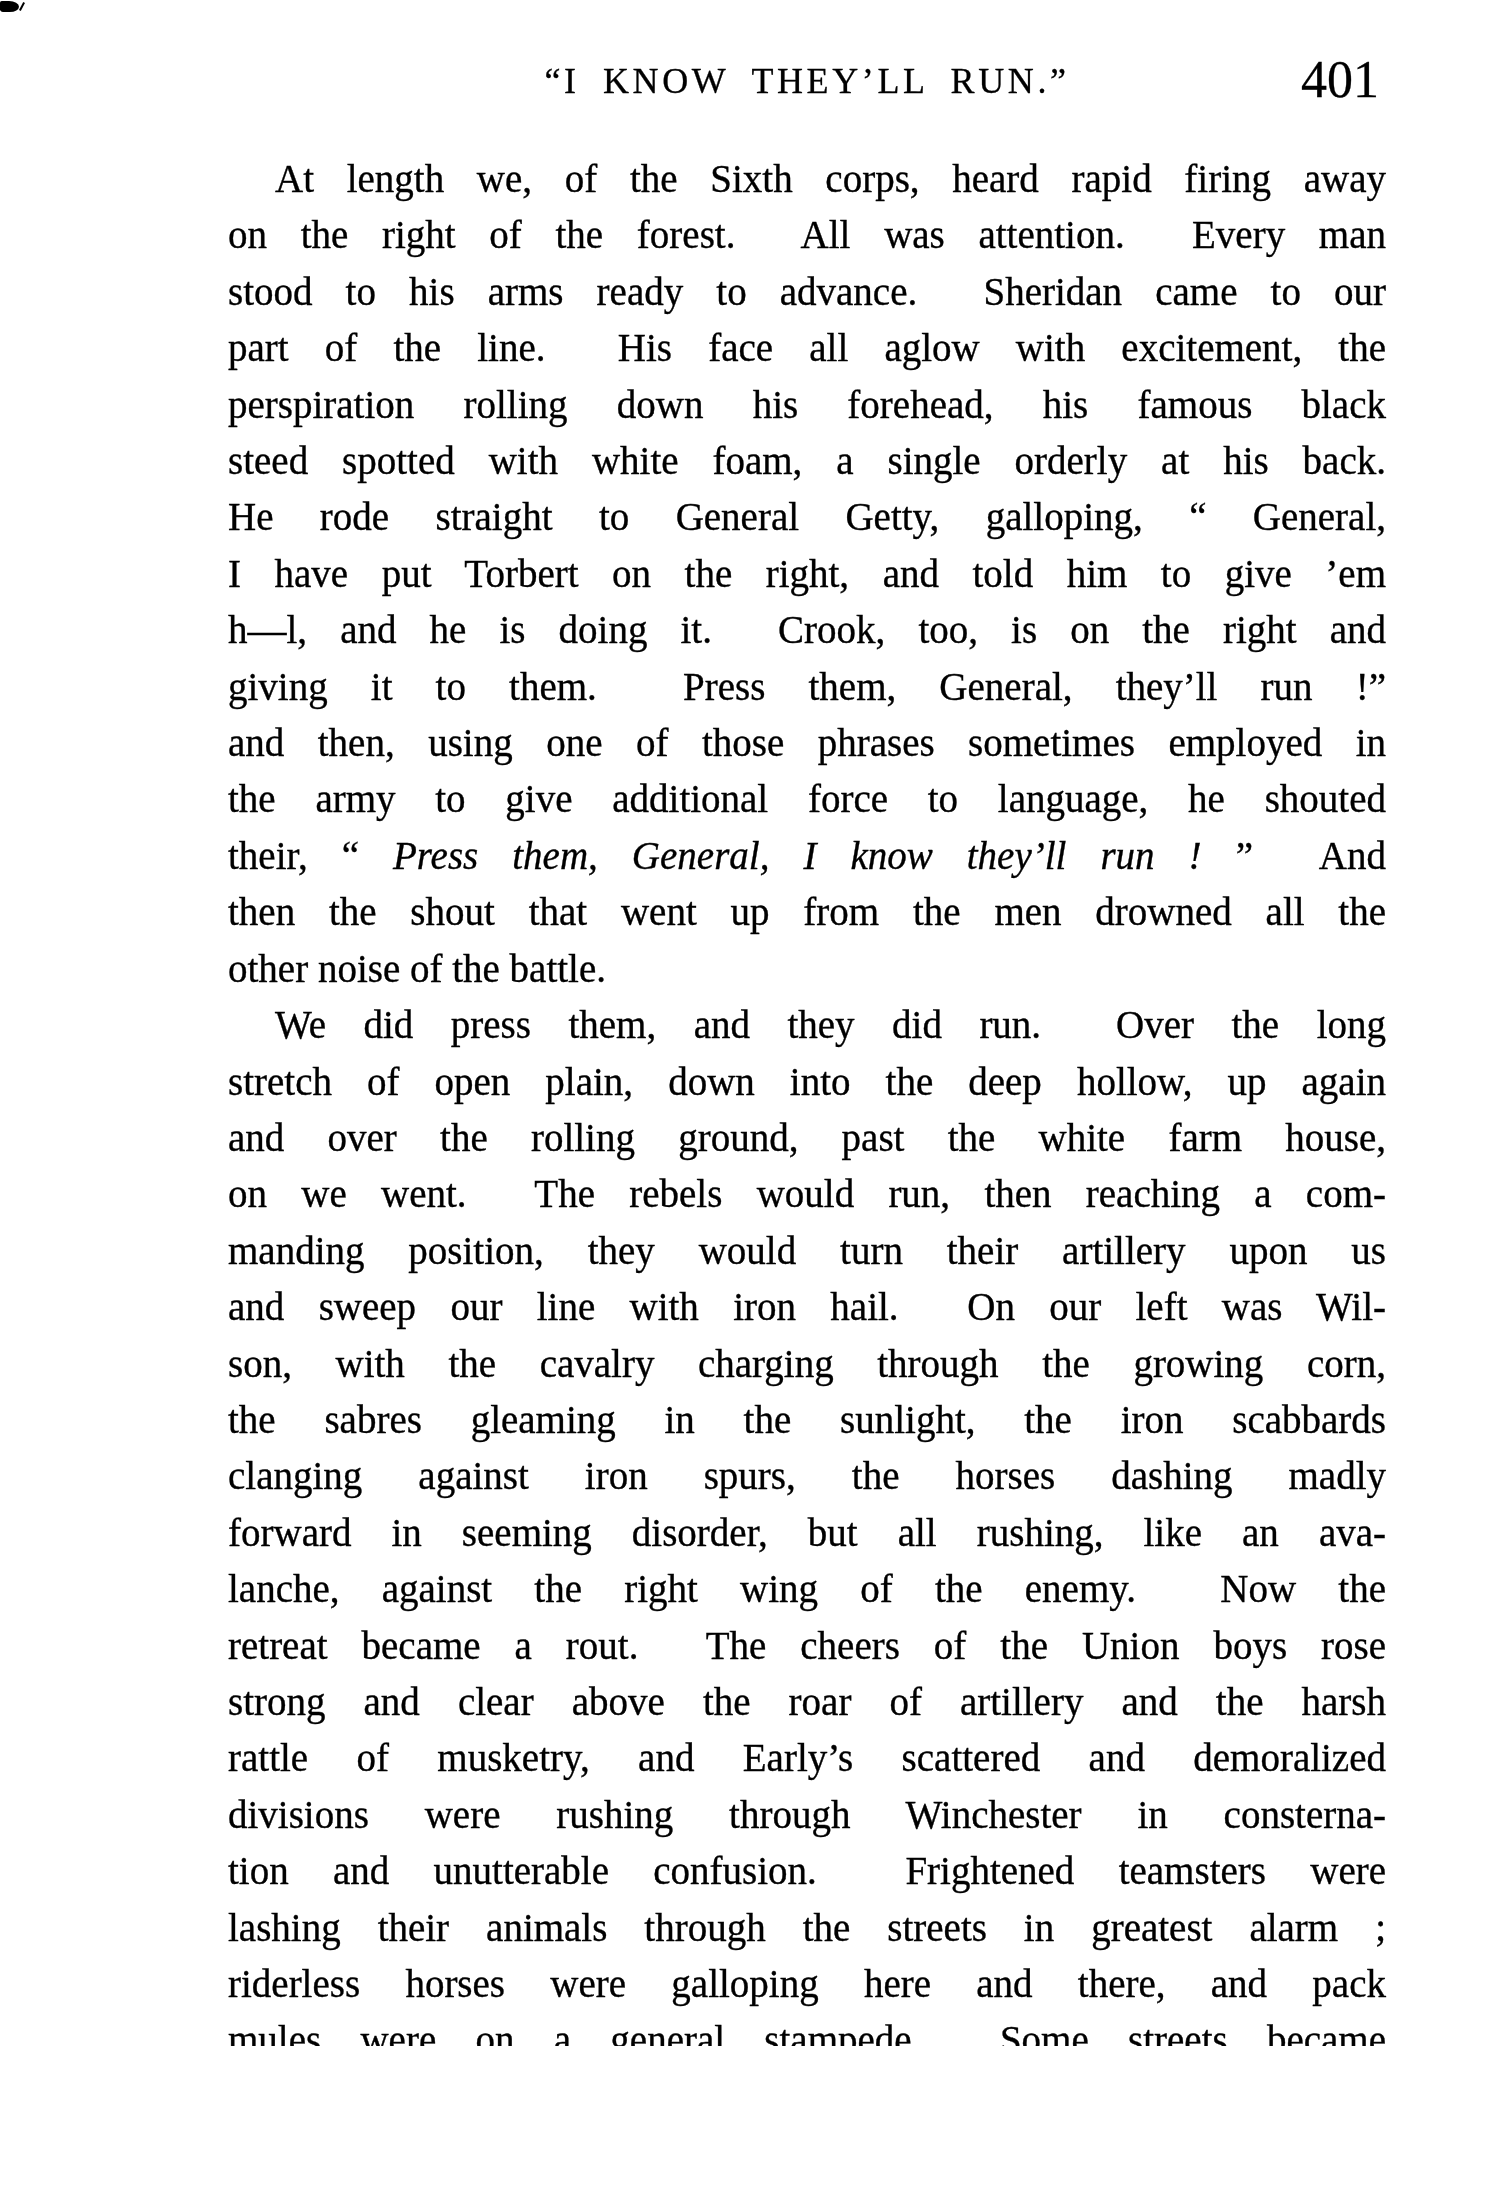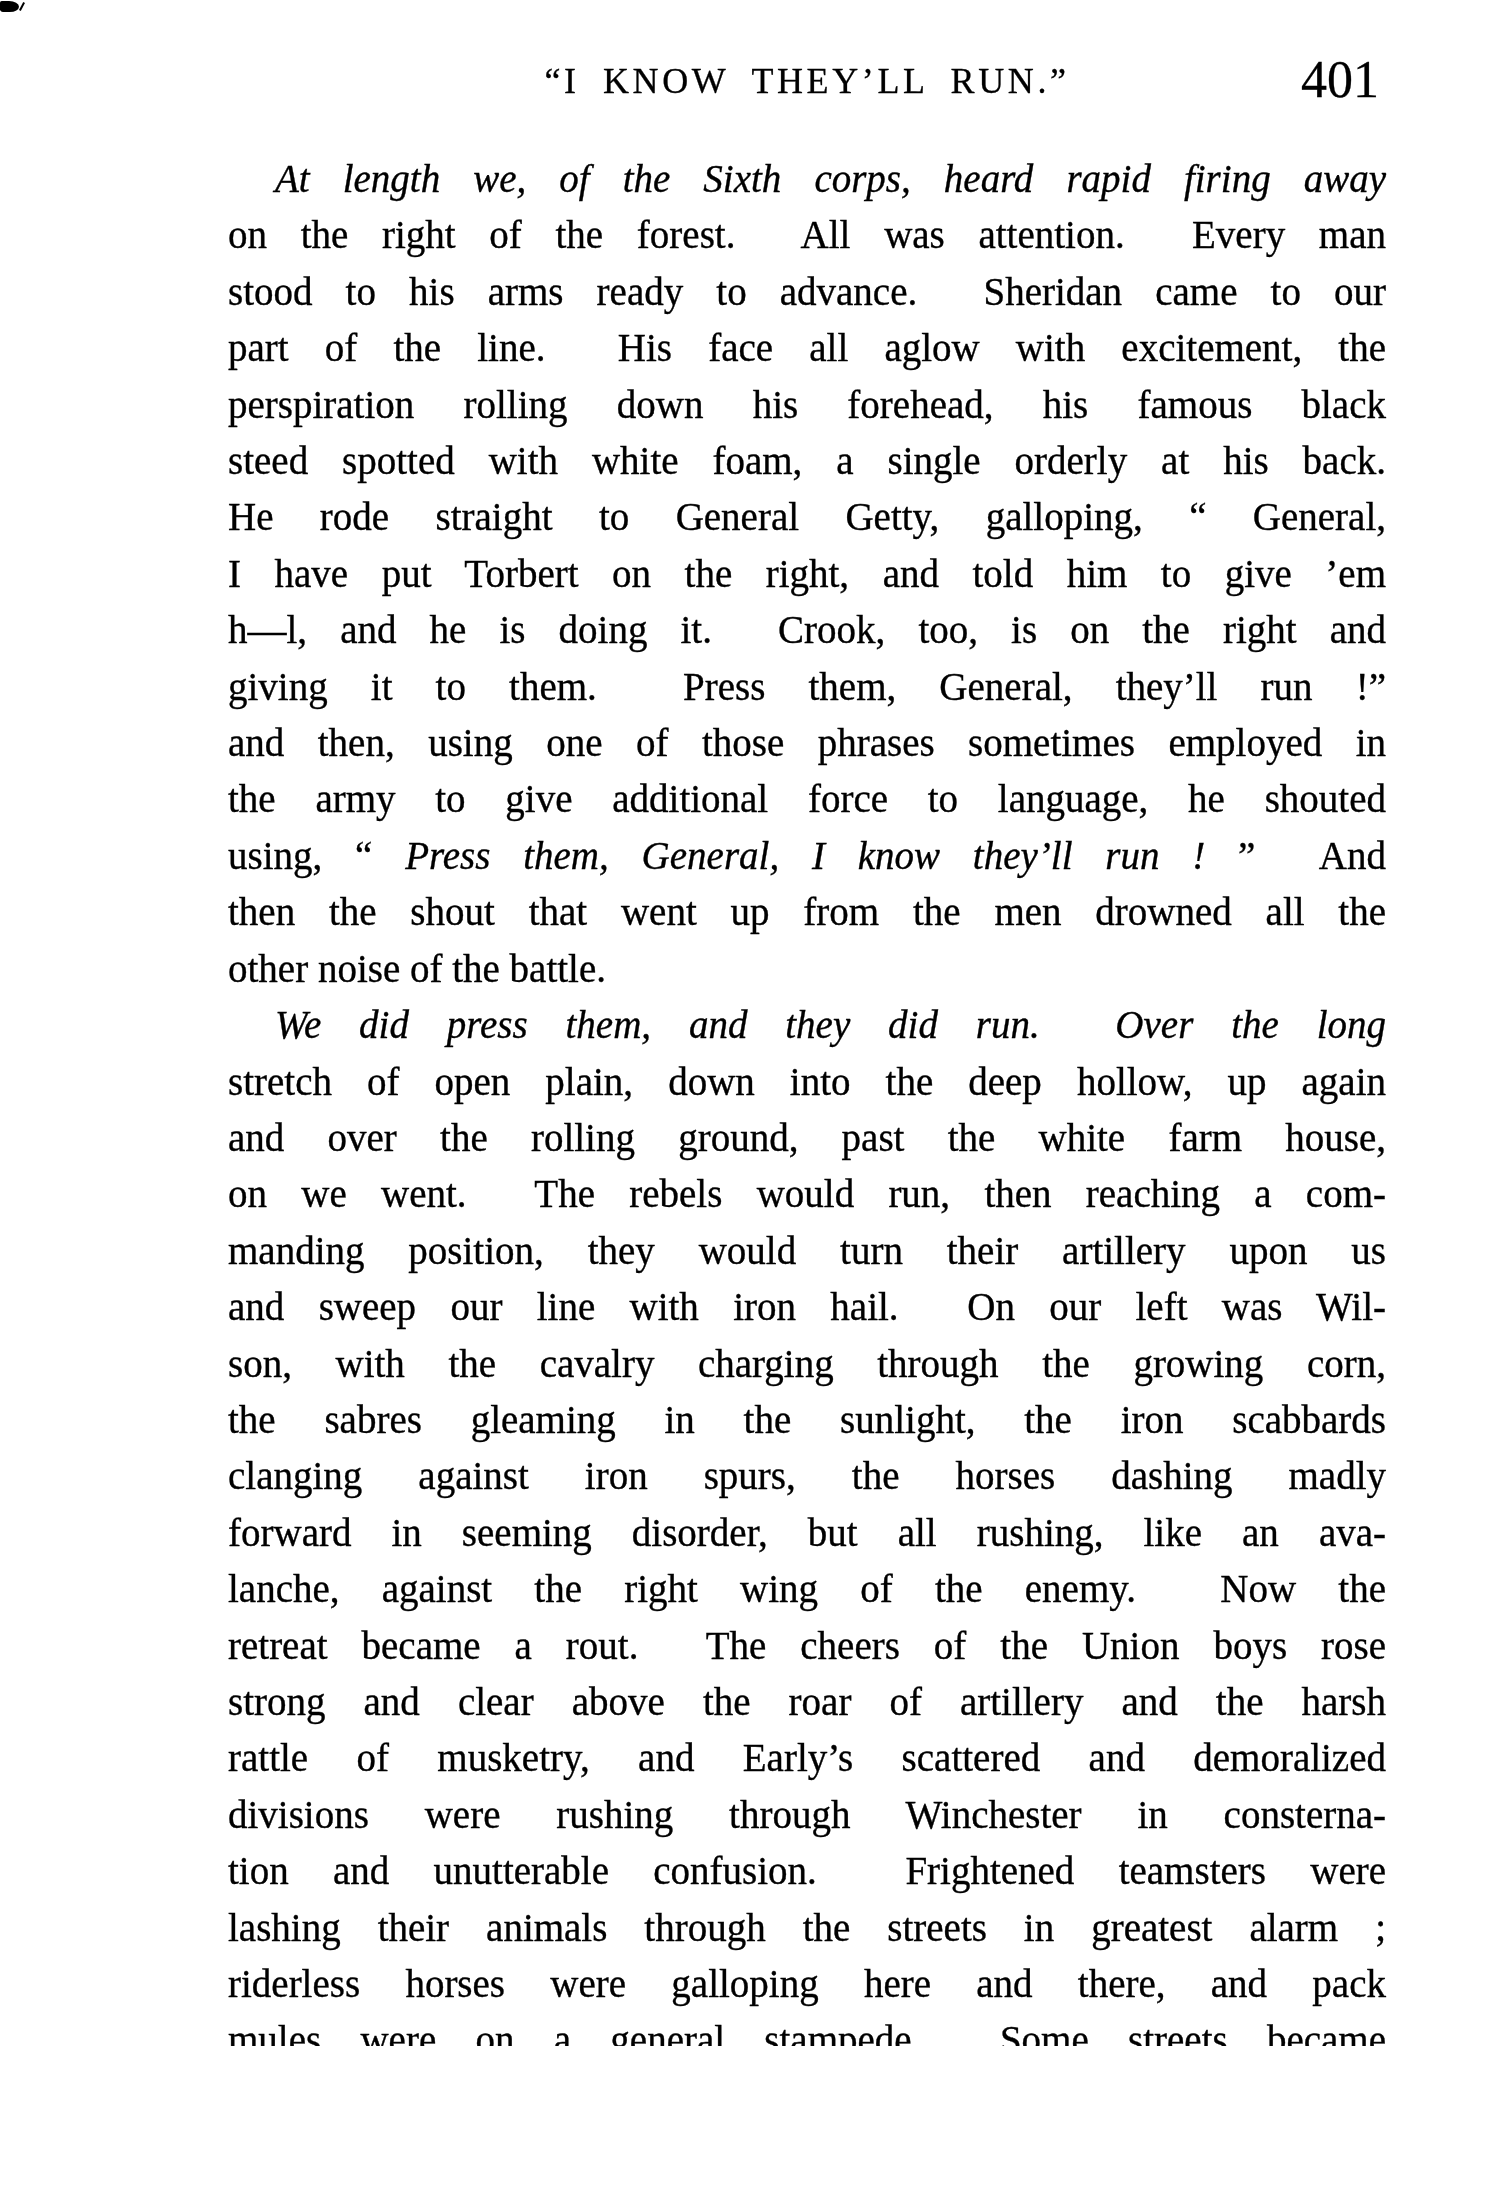--- a/index.html
+++ b/index.html
@@ -70,21 +70,20 @@
     text-align: justify;
     text-align-last: justify;
     white-space: normal;
   }
   .line.para-end {
     text-align: right;
     text-align-last: left;
   }
   .line.indent {
     text-indent: 47px;
-    font-style: italic;
   }
   .it {
     font-style: italic;
   }
   
   .signature {
     position: absolute;
     left: 430px;
     top: 2140px;
     width: 200px;
@@ -110,21 +109,21 @@
     <div class="line">stood to his arms ready to advance.&nbsp; Sheridan came to our</div>
     <div class="line">part of the line.&nbsp; His face all aglow with excitement, the</div>
     <div class="line">perspiration rolling down his forehead, his famous black</div>
     <div class="line">steed spotted with white foam, a single orderly at his back.</div>
     <div class="line">He rode straight to General Getty, galloping, “ General,</div>
     <div class="line">I have put Torbert on the right, and told him to give ’em</div>
     <div class="line">h—l, and he is doing it.&nbsp; Crook, too, is on the right and</div>
     <div class="line">giving it to them.&nbsp; Press them, General, they’ll run !”</div>
     <div class="line">and then, using one of those phrases sometimes employed in</div>
     <div class="line">the army to give additional force to language, he shouted</div>
-    <div class="line"><span>using, “</span>
+    <div class="line"><span>their, “</span>
       <span class="it">Press them, General, I know they’ll run !</span>
       <span>”&nbsp; And</span></div>
     <div class="line">then the shout that went up from the men drowned all the</div>
     <div class="line para-end">other noise of the battle.</div>
     <div class="line indent">We did press them, and they did run.&nbsp; Over the long</div>
     <div class="line">stretch of open plain, down into the deep hollow, up again</div>
     <div class="line">and over the rolling ground, past the white farm house,</div>
     <div class="line">on we went.&nbsp; The rebels would run, then reaching a com-</div>
     <div class="line">manding position, they would turn their artillery upon us</div>
     <div class="line">and sweep our line with iron hail.&nbsp; On our left was Wil-</div>

